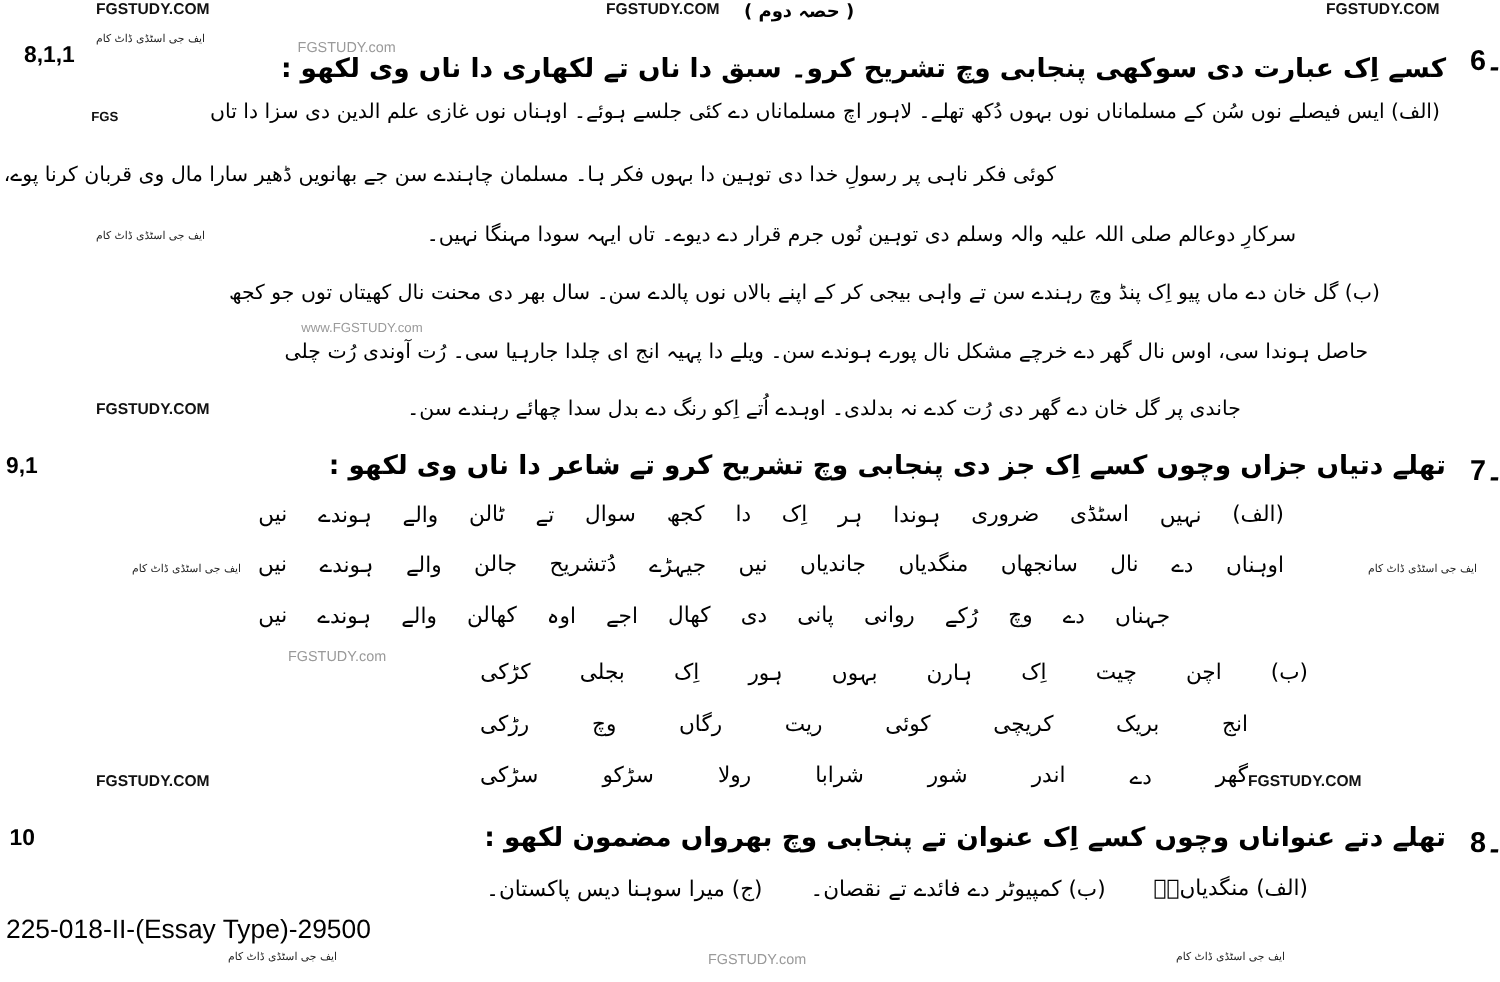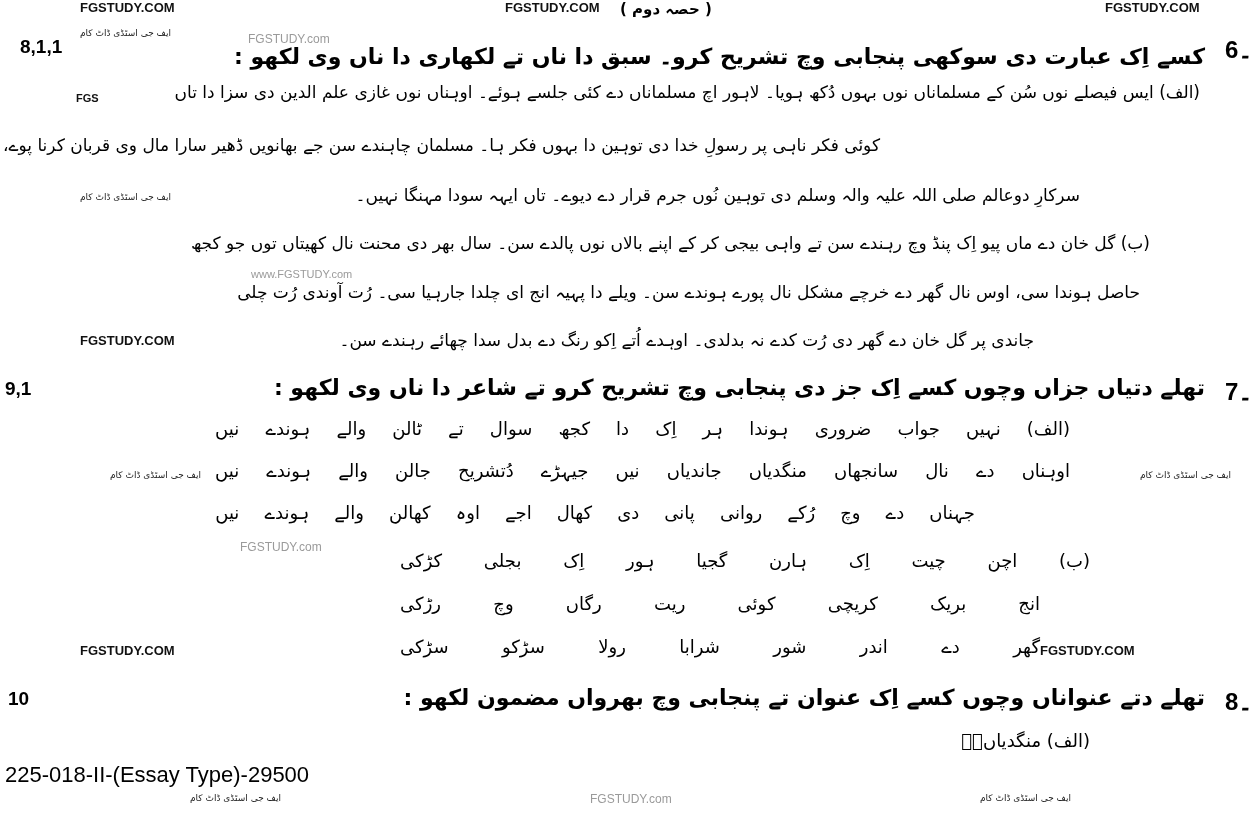--- a/index.html
+++ b/index.html
@@ -27,40 +27,40 @@
 <div class="abs wm-bold" style="left:505px;top:0px;">FGSTUDY.COM</div>
 <div class="abs wm-bold" style="left:1105px;top:0px;">FGSTUDY.COM</div>
 <div class="abs section-title" style="left:620px;top:0px;">( حصہ دوم )</div>
 <div class="abs wm-urdu" style="left:80px;top:28px;">ایف جی اسٹڈی ڈاٹ کام</div>
 <div class="abs wm-light" style="left:248px;top:32px;">FGSTUDY.com</div>
 
 <div class="abs marks" style="left:20px;top:36px;">8,1,1</div>
 <div class="abs qnum" style="left:1225px;top:36px;"><span>6</span>۔</div>
 <div class="abs qhead" style="right:45px;top:34px;width:1000px;margin-top:10px;">کسے اِک عبارت دی سوکھی پنجابی وچ تشریح کرو۔ سبق دا ناں تے لکھاری دا ناں وی لکھو :</div>
 
-<div class="abs para" style="right:50px;top:82px;width:1150px;"><span>(الف)</span> <span>ایس فیصلے نوں سُن کے مسلماناں نوں بہوں دُکھ ہویا۔ لاہور اچ مسلماناں دے کئی جلسے ہوئے۔ اوہناں نوں غازی علم الدین دی سزا دا تاں</span></div>
+<div class="abs para" style="right:50px;top:82px;width:1150px;"><span>(الف)</span> <span>ایس فیصلے نوں سُن کے مسلماناں نوں بہوں دُکھ تھلے۔ لاہور اچ مسلماناں دے کئی جلسے ہوئے۔ اوہناں نوں غازی علم الدین دی سزا دا تاں</span></div>
 <div class="abs wm-bold" style="left:76px;top:92px;font-size:11px;">FGS</div>
 <div class="abs para" style="right:370px;top:135px;width:800px;">کوئی فکر ناہی پر رسولِ خدا دی توہین دا بہوں فکر ہا۔ مسلمان چاہندے سن جے بھانویں ڈھیر سارا مال وی قربان کرنا پوے، انگریز حکومت</div>
 <div class="abs wm-urdu" style="left:80px;top:192px;">ایف جی اسٹڈی ڈاٹ کام</div>
 <div class="abs para" style="right:170px;top:185px;width:900px;">سرکارِ دوعالم صلی اللہ علیہ والہ وسلم دی توہین نُوں جرم قرار دے دیوے۔ تاں ایہہ سودا مہنگا نہیں۔</div>
 
 <div class="abs para" style="right:100px;top:233px;width:1040px;"><span>(ب)</span> <span>گل خان دے ماں پیو اِک پنڈ وچ رہندے سن تے واہی بیجی کر کے اپنے بالاں نوں پالدے سن۔ سال بھر دی محنت نال کھیتاں توں جو کجھ</span></div>
 <div class="abs para" style="right:110px;top:282px;width:1030px;">حاصل ہوندا سی، اوس نال گھر دے خرچے مشکل نال پورے ہوندے سن۔ ویلے دا پہیہ انج ای چلدا جارہیا سی۔ رُت آوندی رُت چلی</div>
 <div class="abs wm-light" style="left:240px;top:268px;font-size:11px;margin-left:11px;">www.FGSTUDY.com</div>
 <div class="abs wm-bold" style="left:80px;top:333px;">FGSTUDY.COM</div>
 <div class="abs para" style="right:216px;top:330px;width:800px;">جاندی پر گل خان دے گھر دی رُت کدے نہ بدلدی۔ اوہدے اُتے اِکو رنگ دے بدل سدا چھائے رہندے سن۔</div>
 
 <div class="abs marks" style="left:5px;top:378px;">9,1</div>
 <div class="abs qnum" style="left:1225px;top:378px;"><span>7</span>۔</div>
 <div class="abs qhead" style="right:45px;top:375px;width:1000px;">تھلے دتیاں جزاں وچوں کسے اِک جز دی پنجابی وچ تشریح کرو تے شاعر دا ناں وی لکھو :</div>
 
 <div class="abs verse" style="left:215px;top:418px;width:855px;">
   <span>(الف)</span>
   <span>نہیں</span>
-  <span>جواب</span>
+  <span>اسٹڈی</span>
   <span>ضروری</span>
   <span>ہوندا</span>
   <span>ہر</span>
   <span>اِک</span>
   <span>دا</span>
   <span>کجھ</span>
   <span>سوال</span>
   <span>تے</span>
   <span>ٹالن</span>
   <span>والے</span>
@@ -101,21 +101,21 @@
   <span>نیں</span>
 </div>
 <div class="abs wm-light" style="left:240px;top:540px;">FGSTUDY.com</div>
 
 <div class="abs verse" style="left:400px;top:550px;width:690px;">
   <span>(ب)</span>
   <span>اچن</span>
   <span>چیت</span>
   <span>اِک</span>
   <span>ہارن</span>
-  <span>گجیا</span>
+  <span>بہوں</span>
   <span>ہور</span>
   <span>اِک</span>
   <span>بجلی</span>
   <span>کڑکی</span>
 </div>
 <div class="abs verse" style="left:400px;top:593px;width:640px;">
   <span>انج</span>
   <span>بریک</span>
   <span>کریچی</span>
   <span>کوئی</span>
@@ -136,18 +136,20 @@
   <span>سڑکی</span>
 </div>
 <div class="abs wm-bold" style="left:1040px;top:643px;">FGSTUDY.COM</div>
 
 <div class="abs marks" style="left:8px;top:688px;">10</div>
 <div class="abs qnum" style="left:1225px;top:688px;"><span>8</span>۔</div>
 <div class="abs qhead" style="right:45px;top:685px;width:1000px;">تھلے دتے عنواناں وچوں کسے اِک عنوان تے پنجابی وچ بھرواں مضمون لکھو :</div>
 
 <div class="abs para" style="right:160px;top:730px;width:880px;font-size:18px;display:flex;gap:40px;justify-content:flex-start;">
   <span><span>(الف)</span> <span>منگدیاںؒ۔</span></span>
+  <span><span>(ب)</span> <span>کمپیوٹر دے فائدے تے نقصان۔</span></span>
+  <span><span>(ج)</span> <span>میرا سوہنا دیس پاکستان۔</span></span>
 </div>
 
 <div class="abs footer-code" style="left:5px;top:762px;">225-018-II-(Essay Type)-29500</div>
 <div class="abs wm-urdu" style="left:190px;top:793px;">ایف جی اسٹڈی ڈاٹ کام</div>
 <div class="abs wm-light" style="left:590px;top:792px;">FGSTUDY.com</div>
 <div class="abs wm-urdu" style="left:980px;top:793px;">ایف جی اسٹڈی ڈاٹ کام</div>
 
 </body></html>

